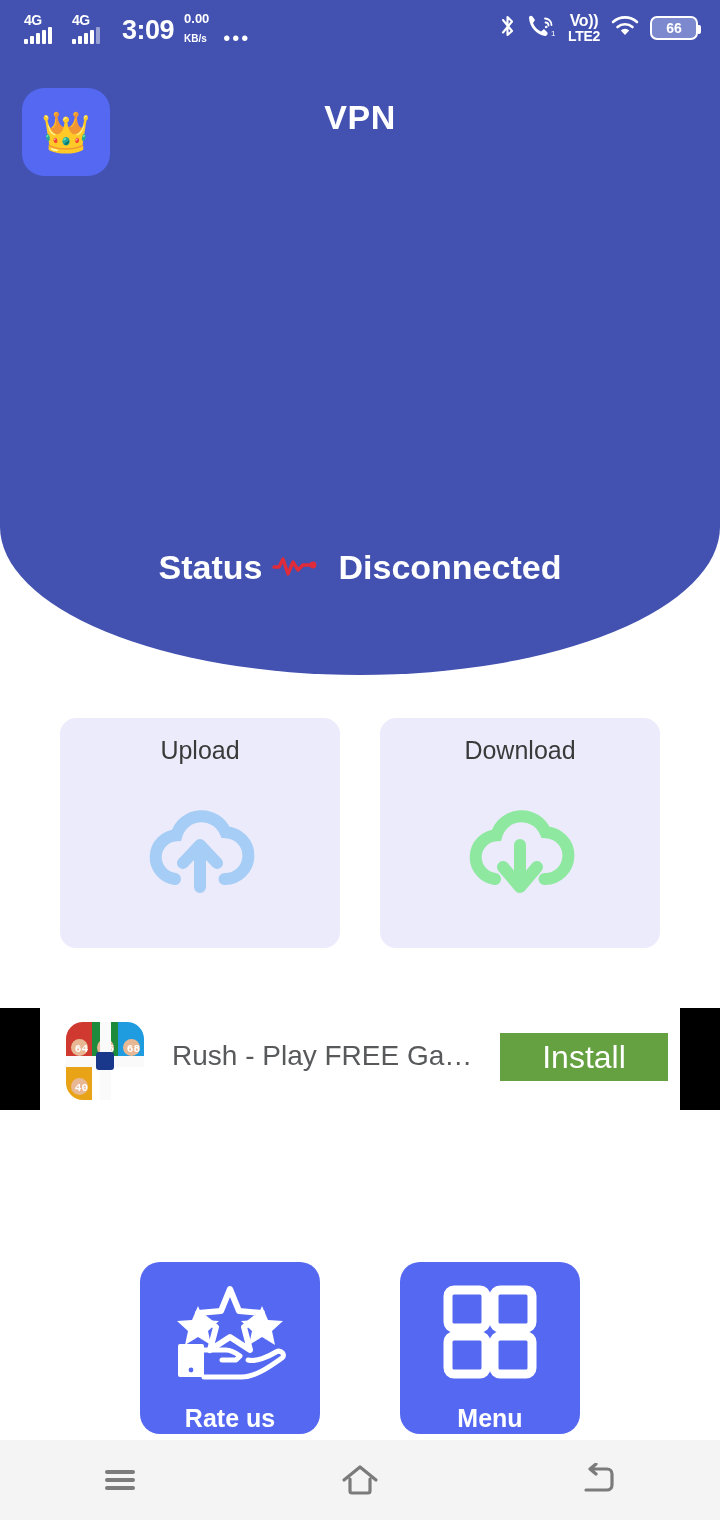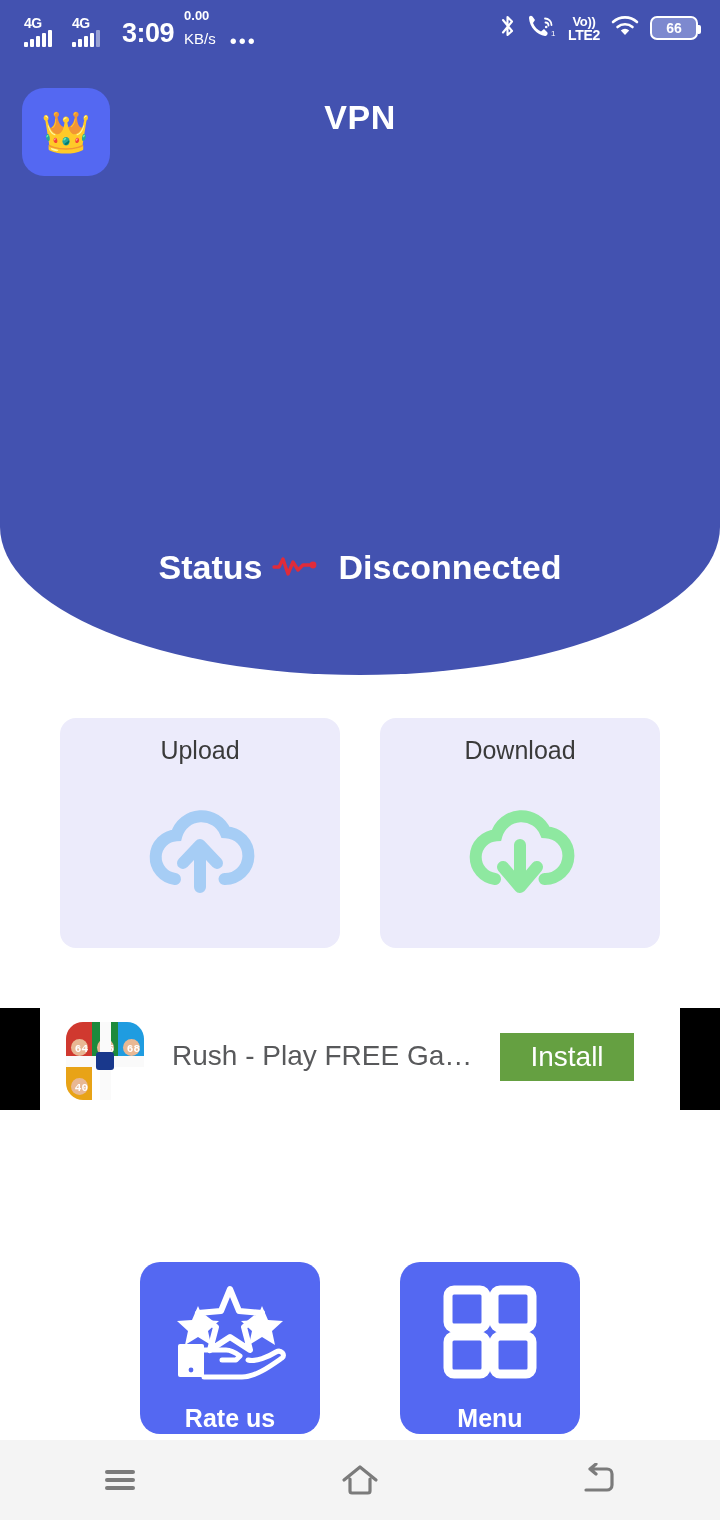--- a/index.html
+++ b/index.html
@@ -43,25 +43,25 @@
   .bars i:nth-child(1){ height: 5px; }
   .bars i:nth-child(2){ height: 8px; }
   .bars i:nth-child(3){ height: 11px; }
   .bars i:nth-child(4){ height: 14px; }
   .bars i:nth-child(5){ height: 17px; }
   .bars i.dim { opacity: .45; }
 
   .clock { font-size: 27px; font-weight: bold; line-height: 1; letter-spacing: -0.5px; margin-left: 2px; }
   .netspeed { display: flex; flex-direction: column; align-items: flex-start; line-height: 1.05; margin-left: 4px; }
   .netspeed .v { font-size: 13px; font-weight: bold; }
-  .netspeed .u { font-size: 15px; font-weight: normal; margin-top: 8px; }
+  .netspeed .u { font-size: 10px; font-weight: bold; margin-top: 8px; }
   .dots { letter-spacing: 2px; font-size: 20px; margin-left: 8px; line-height: .6; }
 
   .volte { display: flex; flex-direction: column; align-items: center; line-height: 1; }
-  .volte .a { font-size: 13px; font-weight: bold; letter-spacing: -.3px; }
+  .volte .a { font-size: 16px; font-weight: bold; letter-spacing: -.3px; }
   .volte .b { font-size: 14px; font-weight: bold; letter-spacing: -.3px; }
 
   .battery {
     width: 48px; height: 24px; border: 2px solid #ffffff; border-radius: 7px;
     display: flex; align-items: center; justify-content: center; position: relative;
     background: #7d89cf;
   }
   .battery::after {
     content: ""; position: absolute; right: -5px; top: 7px;
     width: 3px; height: 9px; background: #ffffff; border-radius: 0 2px 2px 0;
@@ -160,22 +160,22 @@
   }
   .ad-icon .cross-v { position: absolute; left: 50%; top: 0; width: 11px; height: 100%; margin-left: -5.5px; background: #fafafa; }
   .ad-icon .cross-h { position: absolute; top: 50%; left: 0; height: 11px; width: 100%; margin-top: -5.5px; background: #fafafa; }
   .ad-icon .center { position: absolute; left: 50%; top: 50%; width: 18px; height: 18px; margin: -9px 0 0 -9px; background: #19388c; border-radius: 3px; }
   .ad-text {
     position: absolute; left: 172px; top: 32px; width: 310px;
     font-size: 28px; color: #58595b; white-space: nowrap; overflow: hidden;
   }
   .ad-install {
     position: absolute; left: 500px; top: 1033px;
-    width: 134px; height: 48px; background: #65a041;
-    color: #ffffff; font-size: 28px;
+    width: 168px; height: 48px; background: #65a041;
+    color: #ffffff; font-size: 32px;
     display: flex; align-items: center; justify-content: center;
   }
 
   
   .select-location {
     position: absolute; left: 152px; top: 1136px;
     width: 416px; height: 88px; border-radius: 44px;
     background: #5468f2;
     display: flex; align-items: center; gap: 28px; padding-left: 38px;
   }

